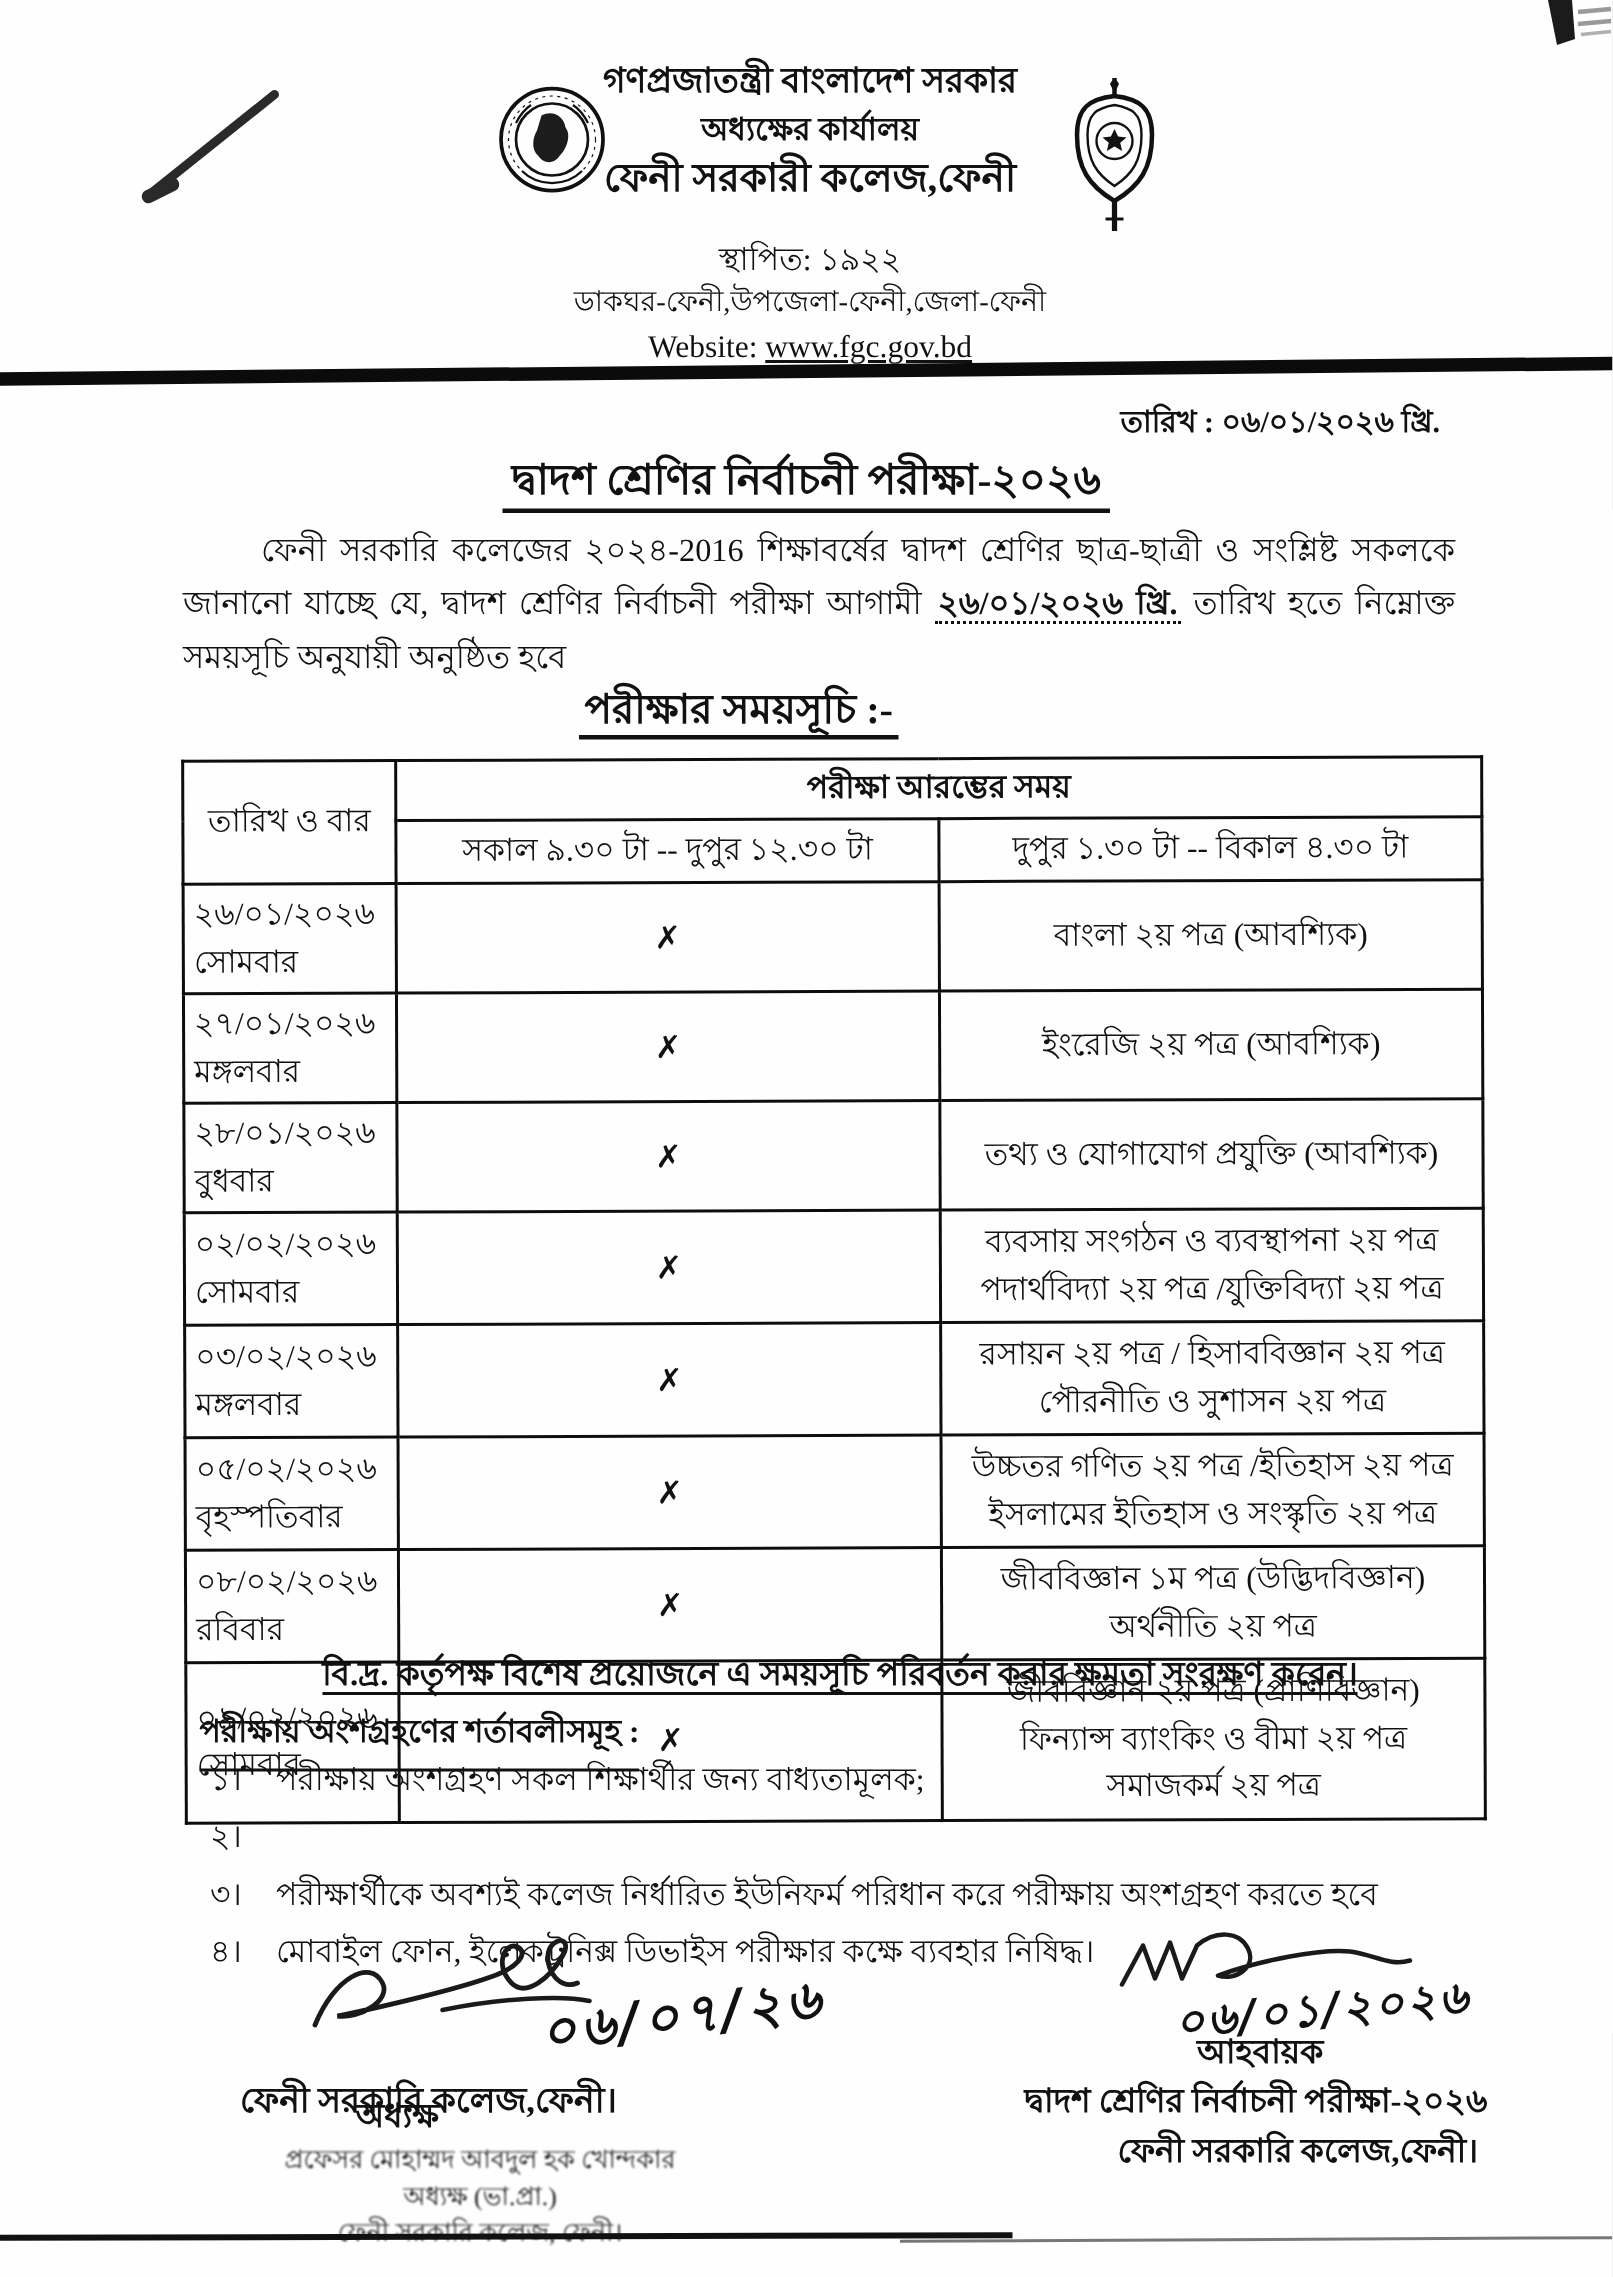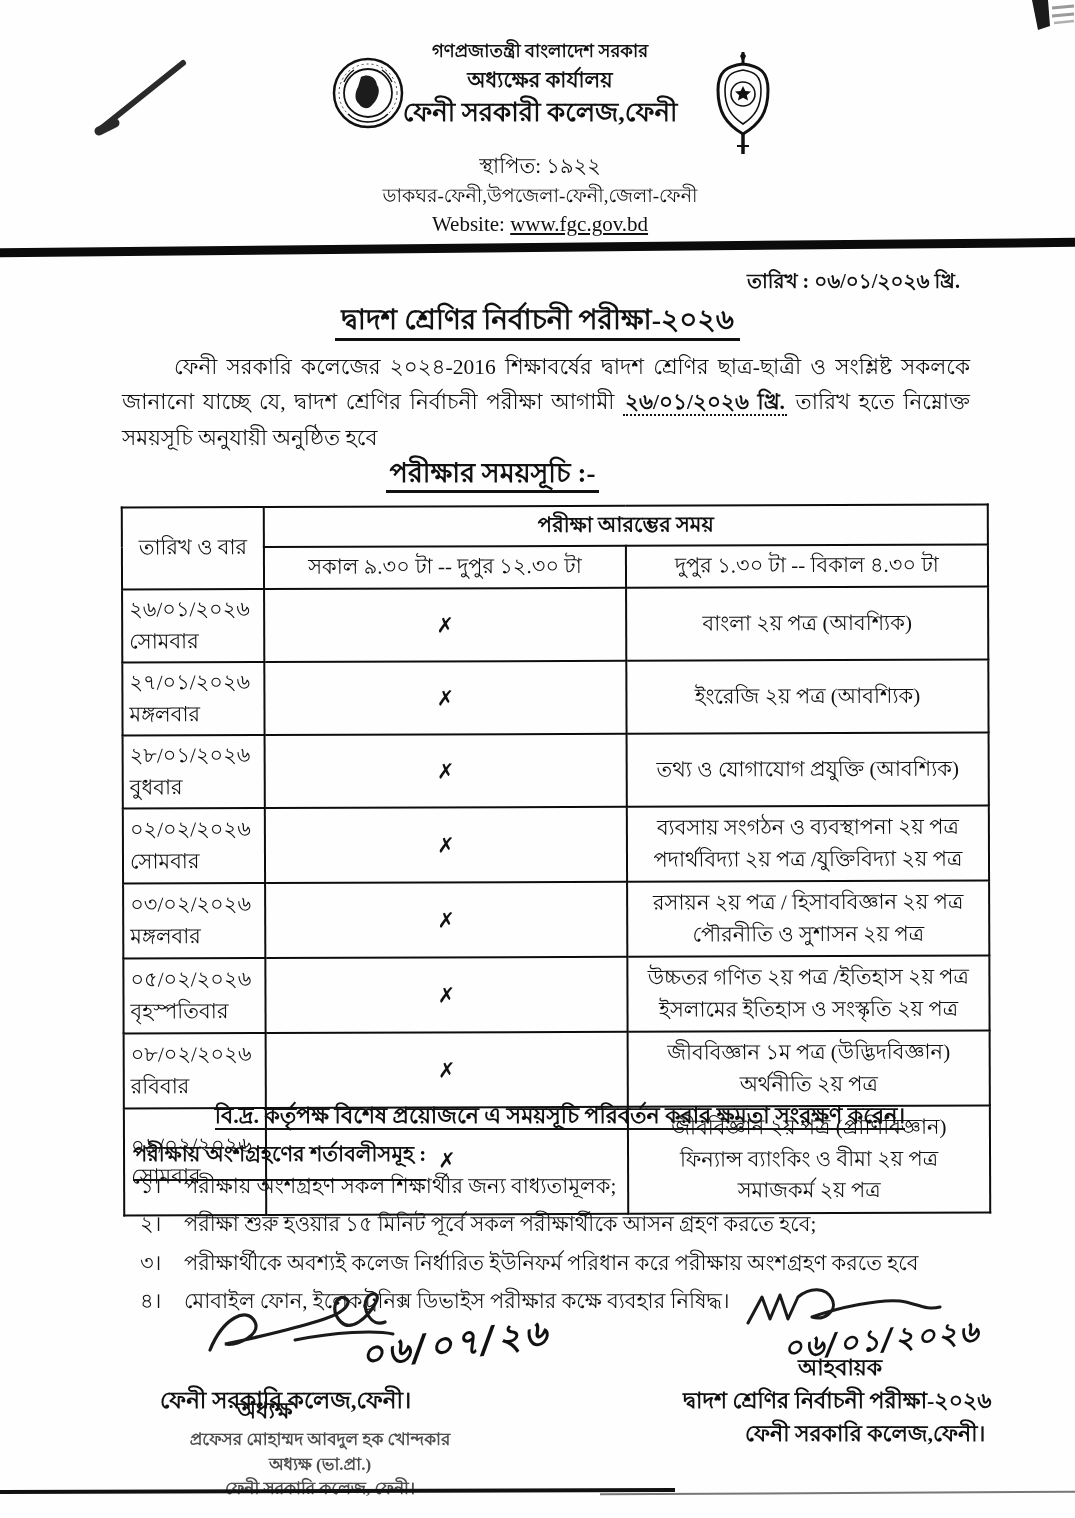--- a/index.html
+++ b/index.html
@@ -7,21 +7,21 @@
     position:relative;
     width:1075px;height:1518px;
     margin:0 auto;
     background:#fefefe;
     font-family:"Liberation Serif", serif;
     color:#111;
     overflow:hidden;
   }
   
   .hdr{position:absolute;left:80px;top:40px;width:920px;text-align:center;line-height:1.25;}
-  .hdr .l1{font-size:18px;font-weight:bold;}
+  .hdr .l1{font-size:23px;font-weight:bold;}
   .hdr .l2{font-size:21px;font-weight:bold;margin-top:4px;}
   .hdr .l3{font-size:26px;font-weight:bold;margin-top:4px;}
   .hdr .l4{font-size:21px;margin-top:24px;}
   .hdr .l5{font-size:19px;margin-top:4px;font-family:Liberation Serif, serif;}
   .hdr .l6{font-size:20px;margin-top:4px;font-weight:bold;}
   .hdr .l7{font-size:21px;margin-top:4px;}
   .u{text-decoration:underline;}
   .seal{position:absolute;left:330px;top:52px;}
   .emblem{position:absolute;left:706px;top:50px;}
   .corner-mark{position:absolute;left:1028px;top:0;}
@@ -90,21 +90,21 @@
   .sig-left-svg{position:absolute;left:195px;top:1288px;}
   .sig-left-date{
     position:absolute;left:360px;top:1316px;font-size:36px;font-weight:bold;
     font-style:italic;transform:rotate(-7deg);letter-spacing:3px;
     font-family:"DejaVu Sans", sans-serif;
   }
   .sig-left-role{position:absolute;left:237px;top:1345px;font-size:22px;font-weight:bold;margin-top:48px;}
   .sig-left-org{position:absolute;left:160px;top:1382px;font-size:23px;font-weight:bold;}
   .stamp{
     position:absolute;left:155px;top:1428px;width:330px;text-align:center;
-    font-size:17px;font-weight:bold;line-height:1.45;color:#404040;
+    font-size:17px;font-weight:normal;line-height:1.45;color:#000000;
     filter:blur(0.6px);opacity:.92;
   }
   .sig-right-svg{position:absolute;left:740px;top:1285px;}
   .sig-right-date{
     position:absolute;left:783px;top:1316px;font-size:30px;font-weight:bold;
     font-style:italic;transform:rotate(-5deg);letter-spacing:2px;
     font-family:"DejaVu Sans", sans-serif;
   }
   .sig-right-role{position:absolute;left:798px;top:1350px;font-size:22px;font-weight:bold;}
   .sig-right-line2{position:absolute;left:683px;top:1383px;font-size:22px;font-weight:bold;}
@@ -280,21 +280,20 @@
 
   <div class="cond-head"><span>পরীক্ষায় অংশগ্রহণের শর্তাবলীসমূহ :</span></div>
 
   <div class="conds">
       <div class="cond-row">
         <div class="cond-num">১।</div>
         <div>পরীক্ষায় অংশগ্রহণ সকল শিক্ষার্থীর জন্য বাধ্যতামূলক;</div>
       </div>
       <div class="cond-row">
         <div class="cond-num">২।</div>
-        <div>পরীক্ষা শুরু হওয়ার ১৫ মিনিট পূর্বে সকল পরীক্ষার্থীকে আসন গ্রহণ করতে হবে;</div>
       </div>
       <div class="cond-row">
         <div class="cond-num">৩।</div>
         <div>পরীক্ষার্থীকে অবশ্যই কলেজ নির্ধারিত ইউনিফর্ম পরিধান করে পরীক্ষায় অংশগ্রহণ করতে হবে</div>
       </div>
       <div class="cond-row">
         <div class="cond-num">৪।</div>
         <div>মোবাইল ফোন, ইলেকট্রনিক্স ডিভাইস পরীক্ষার কক্ষে ব্যবহার নিষিদ্ধ।</div>
       </div>
     </div>

